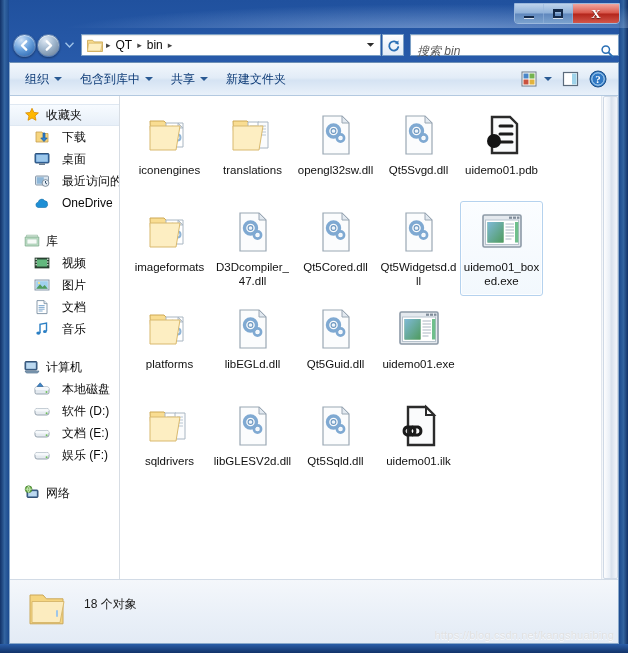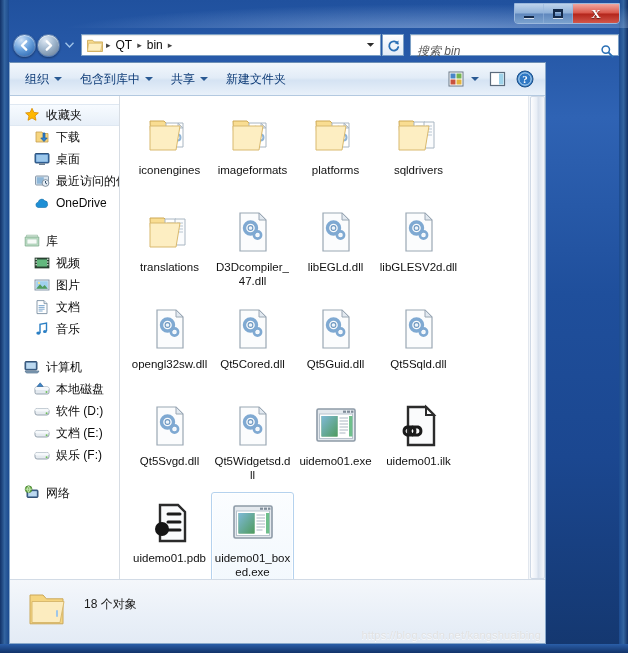--- a/index.html
+++ b/index.html
@@ -111,21 +111,21 @@
   }
   #searchinput {
     flex:1; border:none; outline:none; font-size:12px; font-style: italic;
     color:#5a5a5a; background:transparent;
     font-family: "Liberation Sans", sans-serif;
   }
   #searchinput::placeholder { color:#5a5a5a; font-style: italic; }
 
   
   #client {
-    position: absolute; left: 9px; top: 62px; width: 537px; height: 582px;
+    position: absolute; left: 9px; top: 62px; width: 610px; height: 582px;
     background: #ffffff; border: 1px solid #8aa9cb; border-top-color:#6f90b6;
     display: flex; flex-direction: column;
   }
   #commandbar {
     height: 33px; flex: 0 0 33px;
     background: linear-gradient(180deg,#f2f7fc 0%, #e2ecf7 46%, #d5e3f3 54%, #e9f1fa 100%);
     border-bottom: 1px solid #b3c9e0;
     display: flex; align-items: center; padding: 0 6px;
   }
   .cmdbtn {
@@ -154,33 +154,33 @@
   .nav-group { margin-bottom: 2px; }
   .nav-head {
     display:flex; align-items:center; gap:6px; height: 22px; padding-left: 14px;
     font-size: 12px; color: #0a0a0a; cursor: default;
   }
   .nav-head.selected {
     background: linear-gradient(180deg,#f7fbff,#e7eff8);
     border-top:1px solid #dfe8f2; border-bottom:1px solid #dfe8f2;
   }
   .nav-item {
-    display:flex; align-items:center; gap:6px; height: 22px; padding-left: 24px;
+    display:flex; align-items:center; gap:12px; height: 22px; padding-left: 24px;
     font-size: 12px; color: #0a0a0a; cursor: default; white-space: nowrap; overflow: hidden;
   }
   .nav-gap { height: 14px; }
   .nav-ico { width: 16px; height: 16px; flex: 0 0 16px; display:block; }
 
   #content {
     flex:1; position: relative; background:#ffffff; overflow: hidden;
   }
   #grid {
     position:absolute; left:0; top:0; right: 17px; bottom:0;
     padding: 8px 0 0 8px;
-    display:flex; flex-wrap: wrap; align-content: flex-start;
+    display:flex; flex-wrap: wrap; align-content: flex-start; flex-direction: column;
   }
   .tile {
     width: 83px; height: 95px; margin: 0 0 2px 0;
     display:flex; flex-direction: column; align-items:center;
     padding-top: 6px; cursor: default; border: 1px solid transparent; border-radius:3px;
   }
   .tile.selected {
     border: 1px solid #b5d2ee;
     background: linear-gradient(180deg,#fbfdff,#f2f8fd);
     box-shadow: inset 0 0 0 1px rgba(255,255,255,.8);

